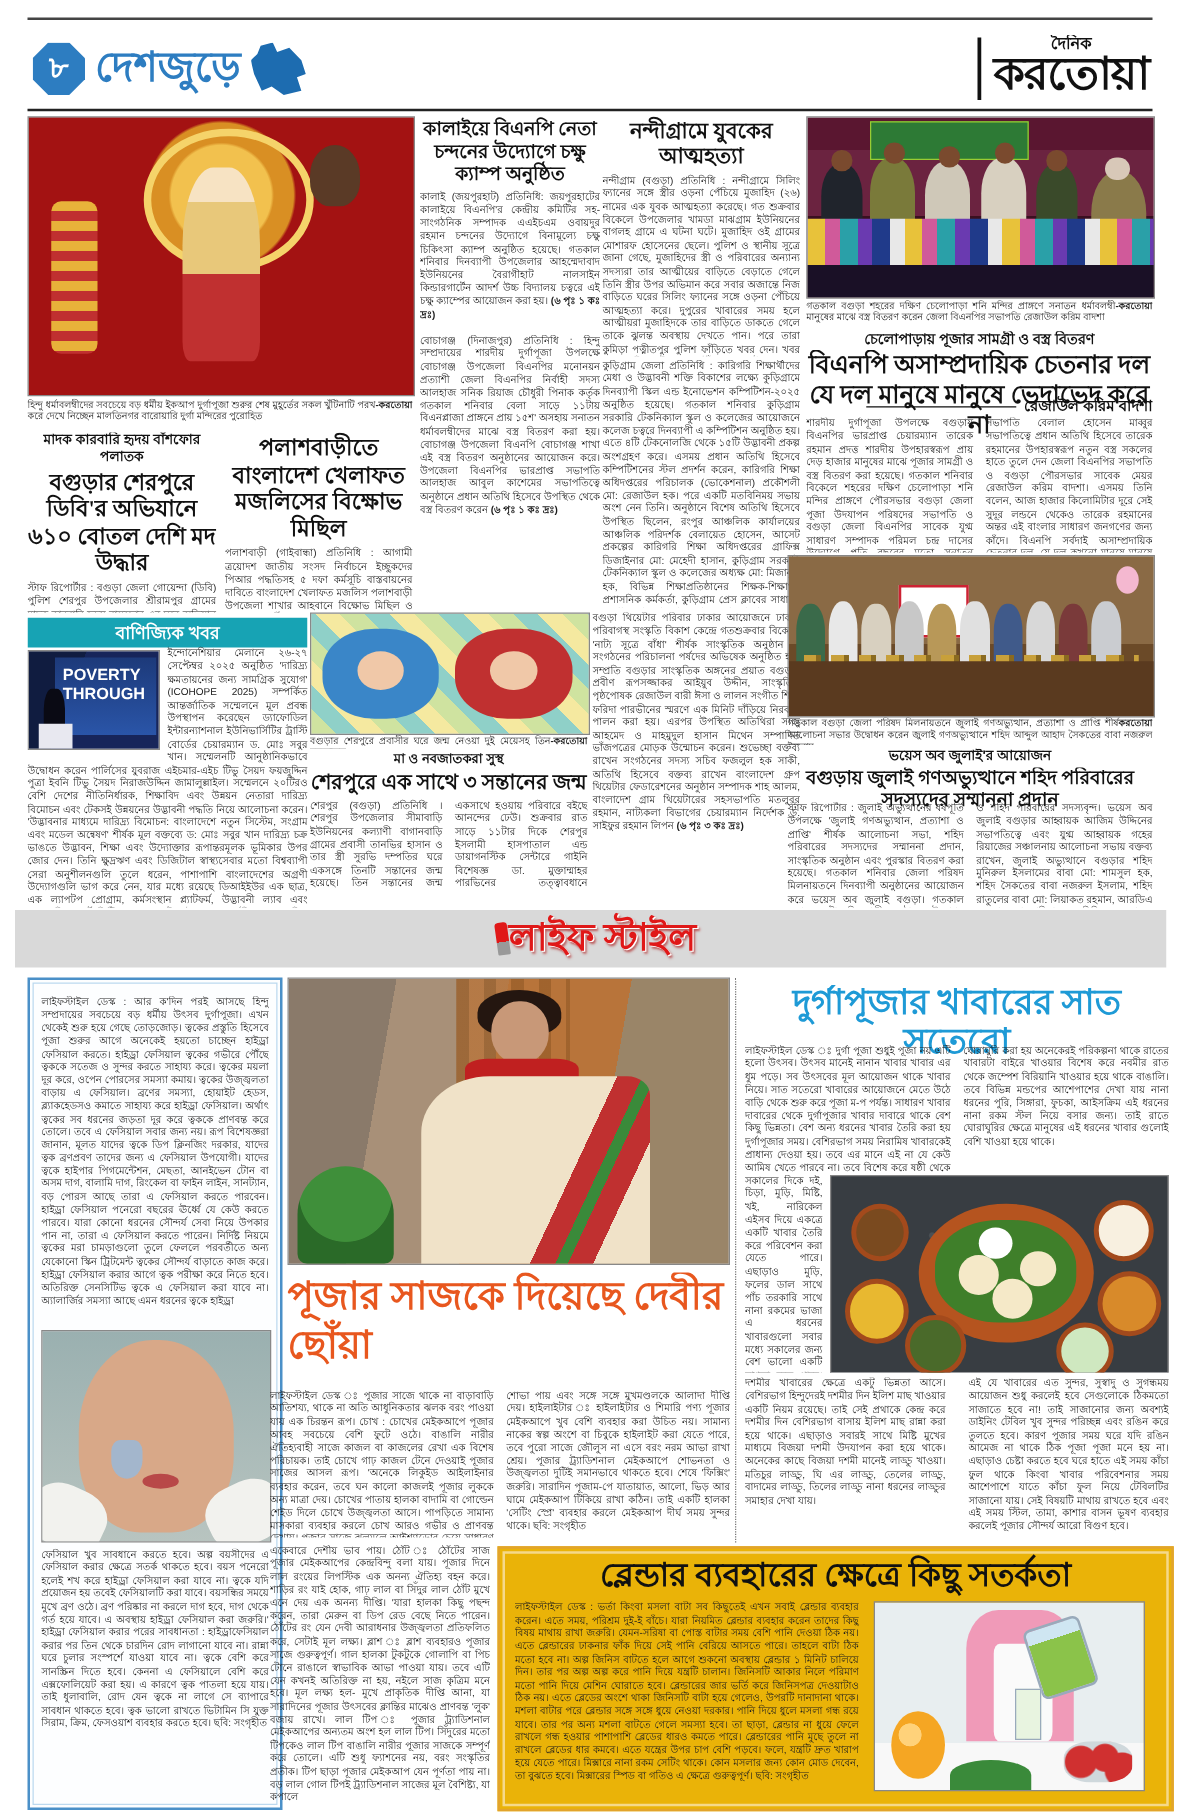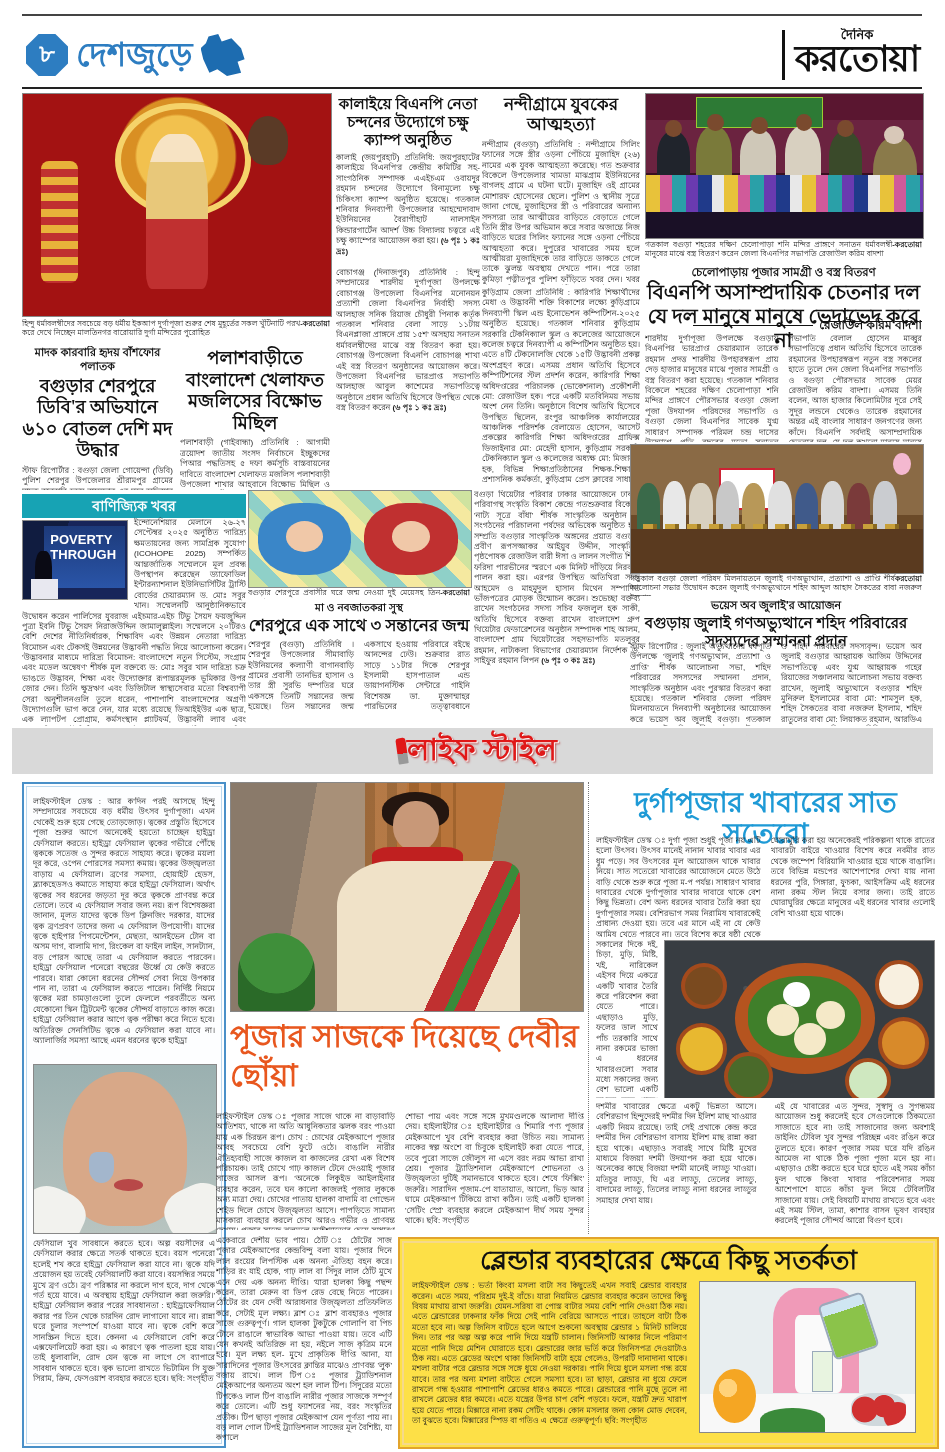--- a/index.html
+++ b/index.html
@@ -42,21 +42,21 @@
       radial-gradient(circle at 20% 20%, #ffd54f (0 5%), transparent 6%),
       radial-gradient(circle at 80% 80%, #ffd54f (0 5%), transparent 6%),
       linear-gradient(90deg,#f8bbd0,#fff3c4 30%,#fff 50%,#fff3c4 70%,#f8bbd0);
       display:flex;align-items:center;justify-content:center;gap:0;box-shadow:0 0 0 2px #e9a dca inset;}
   .ls-banner-text{color:#e01818;font-size:30px;font-weight:bold;font-family:"Liberation Serif",serif;text-shadow:1px 1px 0 #fff,2px 2px 2px #b55;}
   .lipstick{width:10px;height:26px;background:linear-gradient(#e01818 60%,#999 60%);border-radius:3px 3px 1px 1px;transform:rotate(-8deg);}
   .ls-left-box{border:2px solid #4a90c8;outline:1px solid #bcd9ef;outline-offset:-5px;background:#fdfeff;padding:8px 9px;}
   .ls-left-box .hl-facial{font-size:19px;font-weight:bold;text-align:center;line-height:1.3;font-family:"Liberation Serif",serif;}
   .hl-makeup{color:#e8571e;font-size:31px;font-weight:bold;text-align:left;line-height:1.25;font-family:"Liberation Serif",serif;}
   .hl-food{color:#1e9ad6;font-size:28px;font-weight:bold;text-align:center;line-height:1.1;font-family:"Liberation Serif",serif;}
-  .blender-box{background:#fde047;border:2px solid #e2a42c;outline:2px solid #f5d98a;outline-offset:-6px;padding:6px 12px;}
+  .blender-box{background:#eab308;border:2px solid #e2a42c;outline:2px solid #f5d98a;outline-offset:-6px;padding:6px 12px;}
   .hl-blender{font-size:26px;font-weight:bold;text-align:center;font-family:"Liberation Serif",serif;line-height:1.2;}
   
   .ph-durga{background:radial-gradient(circle at 50% 28%,#f2c14e 0 18%,#d98f23 19% 26%,#a31212 27%),
             linear-gradient(#8e0f0f,#a31212);}
   .ph-durga .idol{position:absolute;left:40%;top:18%;width:20%;height:70%;background:linear-gradient(#f7e3c3 0 18%,#e8c87a 18% 55%,#c03030 55%);border-radius:40% 40% 10% 10%;}
   .ph-durga .halo{position:absolute;left:30%;top:4%;width:40%;height:46%;border:6px solid #f5d36a;border-radius:50%;}
   .ph-durga .priest{position:absolute;right:-4%;top:22%;width:38%;height:80%;background:linear-gradient(100deg,#f2b country 0,#f0a820 0 70%,#d98f23);border-radius:45% 30% 0 0;}
   .ph-durga .priest-head{position:absolute;right:14%;top:10%;width:13%;height:22%;background:#5a3a26;border-radius:50% 50% 40% 40%;}
   .ph-durga .garland{position:absolute;left:6%;top:30%;width:12%;height:55%;background:repeating-linear-gradient(#e8b23a 0 8px,#c03030 8px 16px);border-radius:8px;}
   .ph-bnp{background:linear-gradient(#5a1630 0 18%,#6b2340 18% 55%,#3a1020 55%);}

